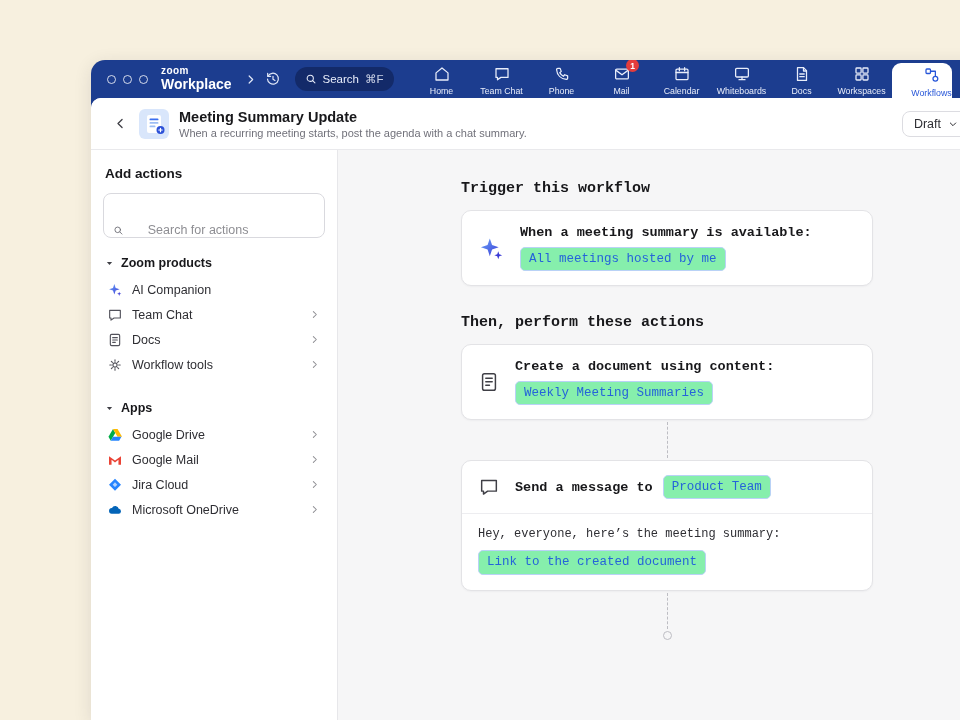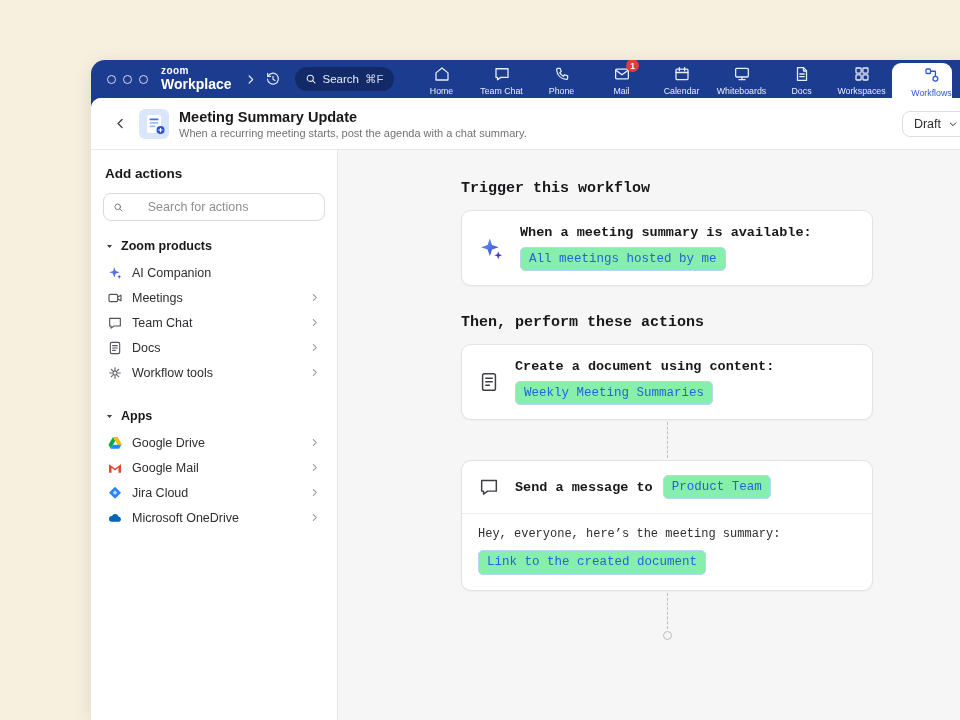--- a/index.html
+++ b/index.html
@@ -69,21 +69,21 @@
     font-size:12.5px; color:#2e2e33; background:#fff; border:1px solid #dcdce1;
     border-radius:8px; padding:5px 11px; cursor:pointer;
   }
 
   .content-row { flex:1; display:flex; min-height:0; }
 
   
   .sidebar { width:247px; flex:none; background:#fff; border-right:1px solid #e7e7ea; padding:14px 12px; overflow:hidden; }
   .sidebar-heading { font-size:13.5px; font-weight:bold; color:#18181b; margin:2px 0 12px 2px; }
   .action-search {
-    display:flex; align-items:center; gap:24px; height:28px;
+    display:flex; align-items:flex-end; gap:24px; height:45px;
     border:1px solid #d9d9de; border-radius:8px; padding:0 9px; margin-bottom:18px; background:#fff;
   }
   .action-search input { border:none; outline:none; width:100%; font-size:12.5px; color:#3f3f46; font-family:inherit; background:transparent; }
   .action-search input::placeholder { color:#8e8e93; }
   .section-label { display:flex; align-items:center; gap:7px; font-size:12.5px; font-weight:bold; color:#18181b; margin:10px 2px 7px; cursor:pointer; }
   .side-item {
     display:flex; align-items:center; gap:9px; height:25px; padding:0 5px 0 3px;
     font-size:12.5px; color:#2e2e33; border-radius:6px; cursor:pointer; white-space:nowrap;
   }
   .side-ic { width:17px; height:17px; flex:none; display:flex; align-items:center; justify-content:center; color:#52525b; }
@@ -307,34 +307,20 @@
                     <stop offset="1" stop-color="#3b3bd6"></stop>
                   </linearGradient>
                 </defs>
                 <path d="M11 3l2 5.9 5.9 2-5.9 2L11 18.8l-2-5.9-5.9-2 5.9-2z" fill="url(#gAiSide)"></path>
                 <path d="M18.3 14.5l.8 2.4 2.4.8-2.4.8-.8 2.4-.8-2.4-2.4-.8 2.4-.8z" fill="#3b3bd6"></path>
               </svg>
           </span>
           <span>AI Companion</span>
         </div>
 
-        <div class="side-item">
-          <span class="side-ic">
-            <svg viewBox="0 0 24 24" fill="none" stroke="currentColor" stroke-width="1.7" stroke-linecap="round" stroke-linejoin="round">
-                <rect x="3" y="6.5" width="13" height="11" rx="2"></rect>
-                <path d="m16 10.5 5-2.8v8.6l-5-2.8"></path>
-              </svg>
-          </span>
-          <span>Meetings</span>
-          <span class="side-chev">
-              <svg width="11" height="11" viewBox="0 0 24 24" fill="none" stroke="currentColor" stroke-width="2.2" stroke-linecap="round" stroke-linejoin="round">
-                <path d="M9.5 5.5 16 12l-6.5 6.5"></path>
-              </svg>
-            </span>
-        </div>
 
         <div class="side-item">
           <span class="side-ic">
             <svg viewBox="0 0 24 24" fill="none" stroke="currentColor" stroke-width="1.7" stroke-linecap="round" stroke-linejoin="round">
                 <path d="M4 5h16v11.5h-9.5L6 19.7v-3.2H4z"></path>
               </svg>
           </span>
           <span>Team Chat</span>
           <span class="side-chev">
               <svg width="11" height="11" viewBox="0 0 24 24" fill="none" stroke="currentColor" stroke-width="2.2" stroke-linecap="round" stroke-linejoin="round">

